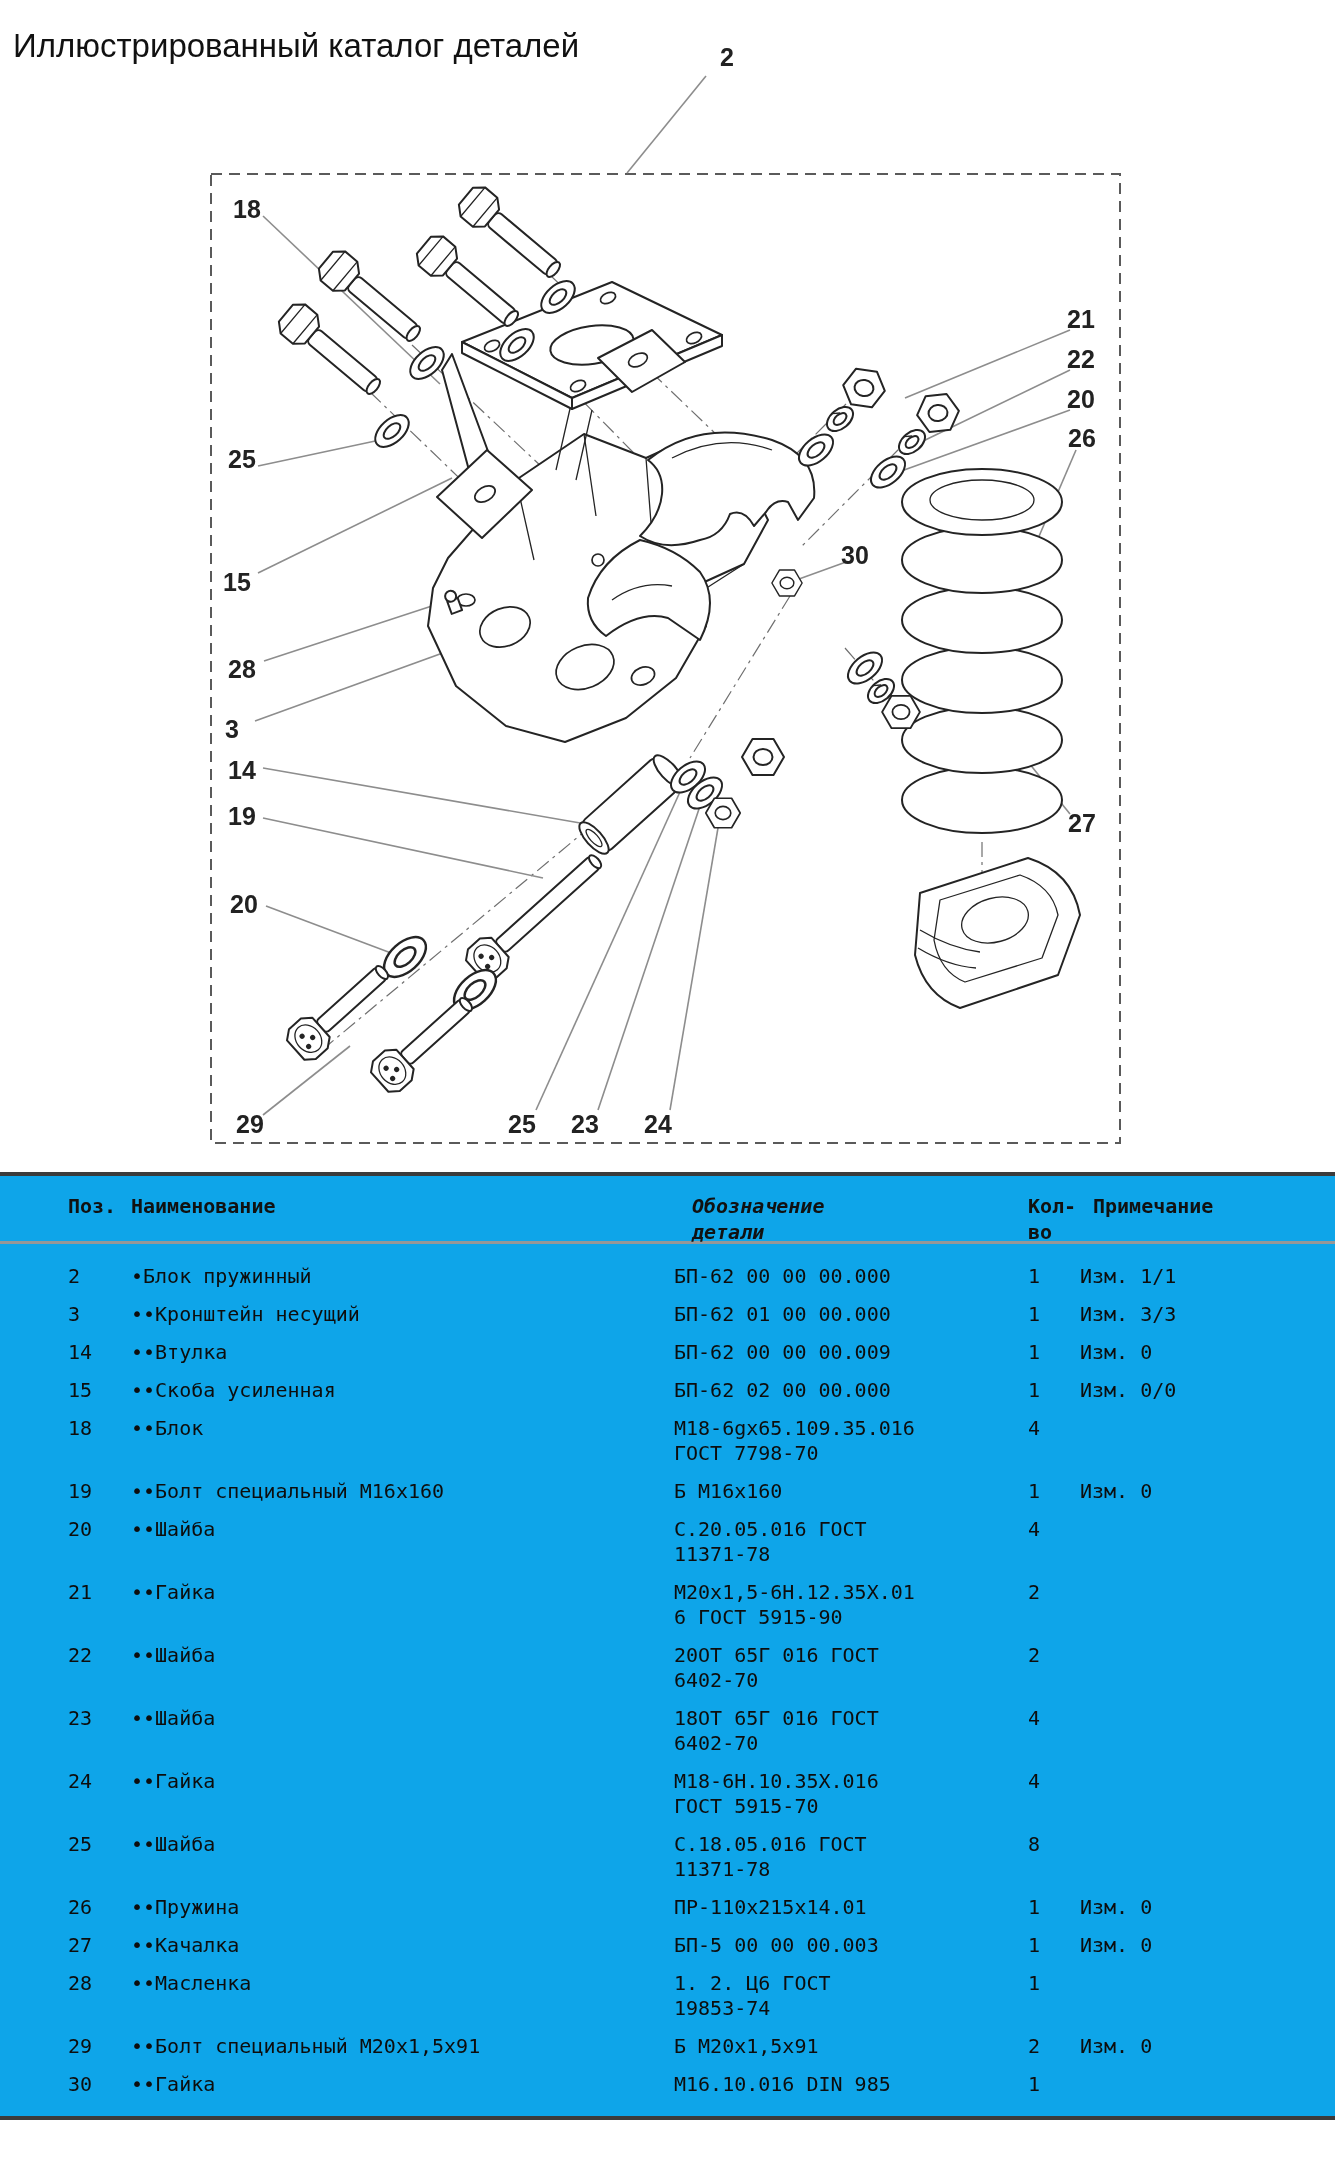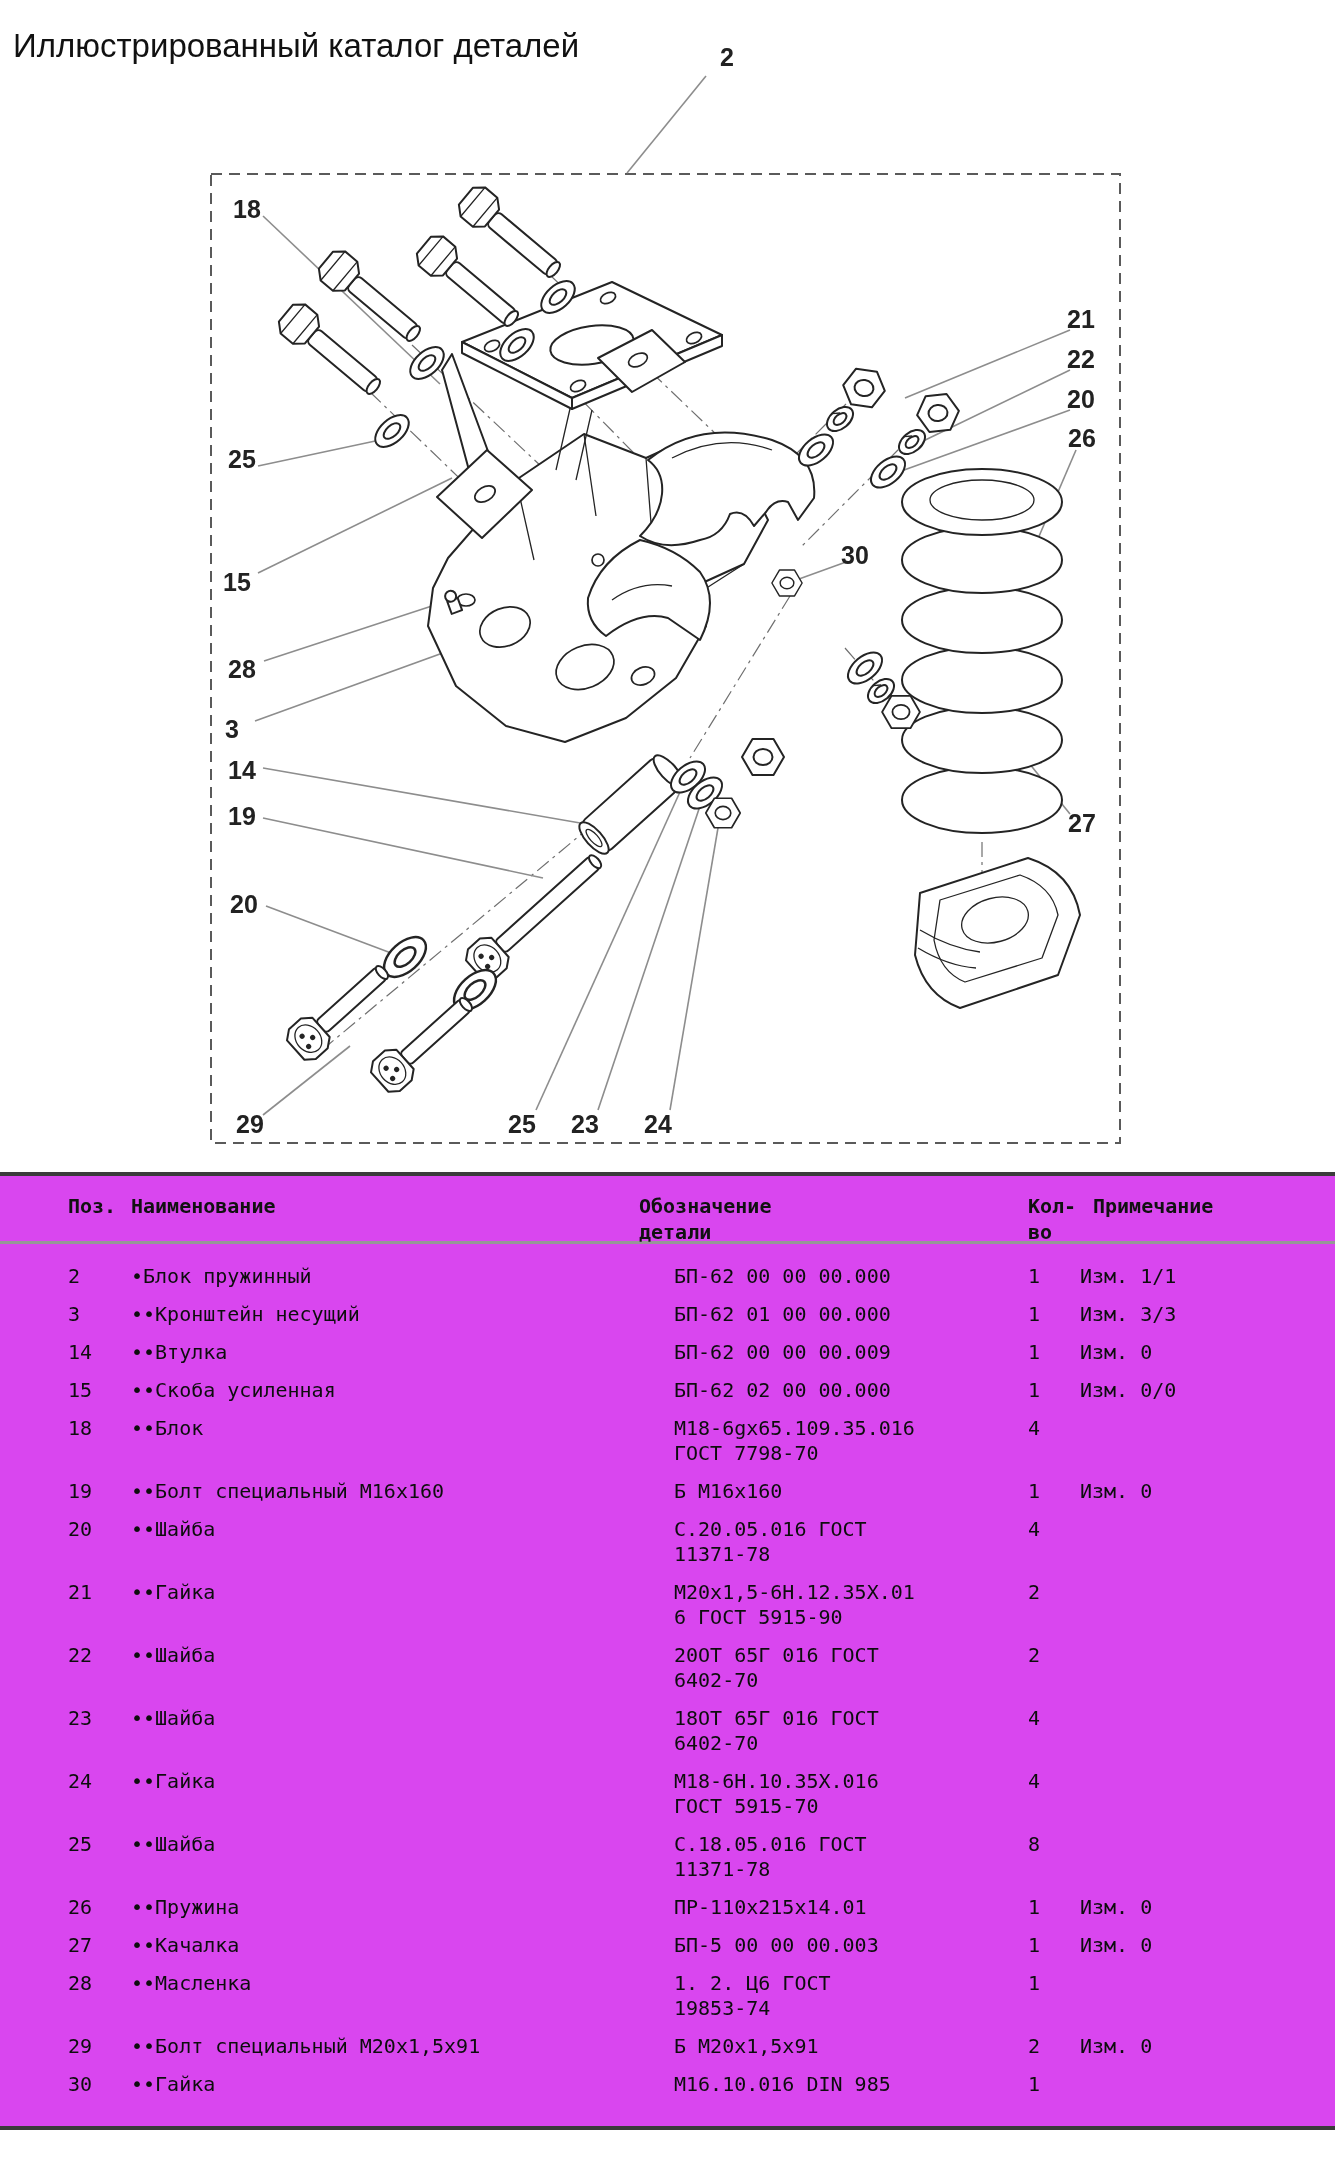--- a/index.html
+++ b/index.html
@@ -19,30 +19,30 @@
   .leader    { stroke:#8d8d8d; stroke-width:1.6; fill:none; }
   .axis      { stroke:#6f6f6f; stroke-width:1.2; fill:none; stroke-dasharray:15 5 3 5; }
   .frame     { fill:none; stroke:#5a5a5a; stroke-width:2; stroke-dasharray:11 7; }
   .dot       { fill:#242424; }
   .callout   { font-family:"Liberation Sans",sans-serif; font-weight:bold; font-size:25px; fill:#222; }
 
   
   .table-wrap {
     position:absolute; left:0; top:1172px; width:1335px;
     border-top:4px solid #3b3b3b; border-bottom:4px solid #3b3b3b;
-    padding-bottom:16px; background:#d946ef;
+    padding-bottom:6px; background:#0ea5e9;
   }
   .thead { position:relative; height:65px; border-bottom:3px solid #979797; }
   .hcell {
     position:absolute; top:17px; font-family:"DejaVu Sans Mono", monospace;
     font-weight:bold; font-size:20px; line-height:26px; color:#111; white-space:pre-line;
   }
   .h-pos   { left:68px; }
   .h-name  { left:131px; }
-  .h-desig { left:639px; }
+  .h-desig { left:692px;font-style:italic; }
   .h-qty   { left:1028px; }
   .h-note  { left:1093px; }
   .tbody { padding-top:20px; }
   .row  { position:relative; margin-bottom:13px; }
   .cell { font-family:"DejaVu Sans Mono", monospace; font-size:20px; line-height:25px; color:#0d0d0d; }
   .c-pos  { position:absolute; left:68px;  top:0; }
   .c-name { position:absolute; left:131px; top:0; white-space:pre; }
   .c-desig{ margin-left:674px; white-space:pre-line; min-height:25px; max-width:330px; }
   .c-qty  { position:absolute; left:1028px; top:0; }
   .c-note { position:absolute; left:1080px; top:0; white-space:pre; }

